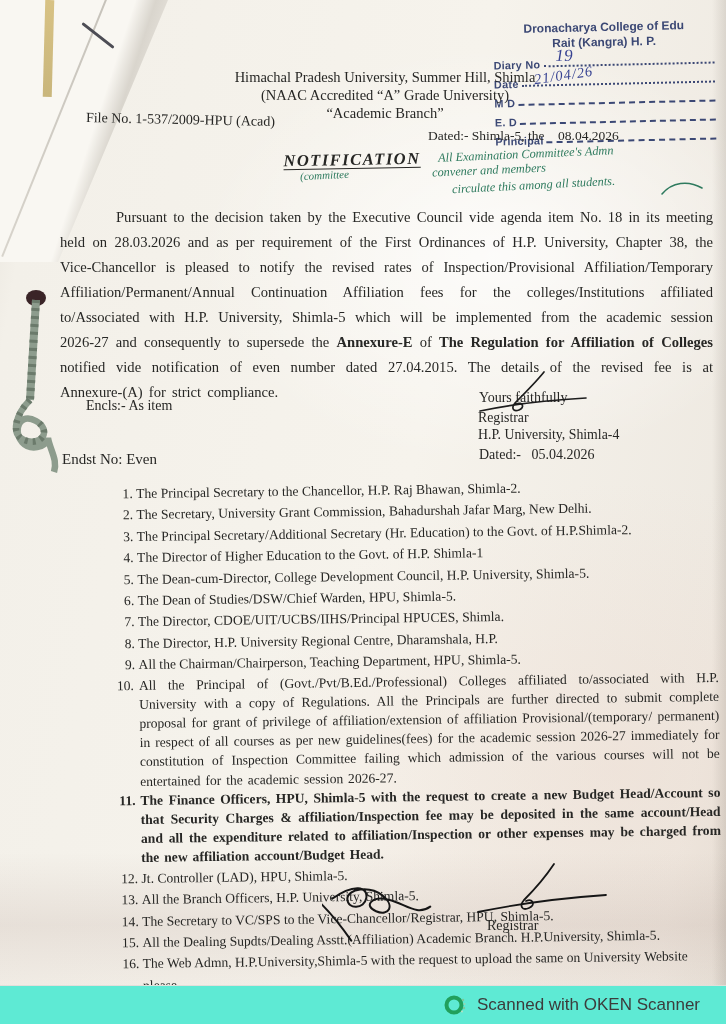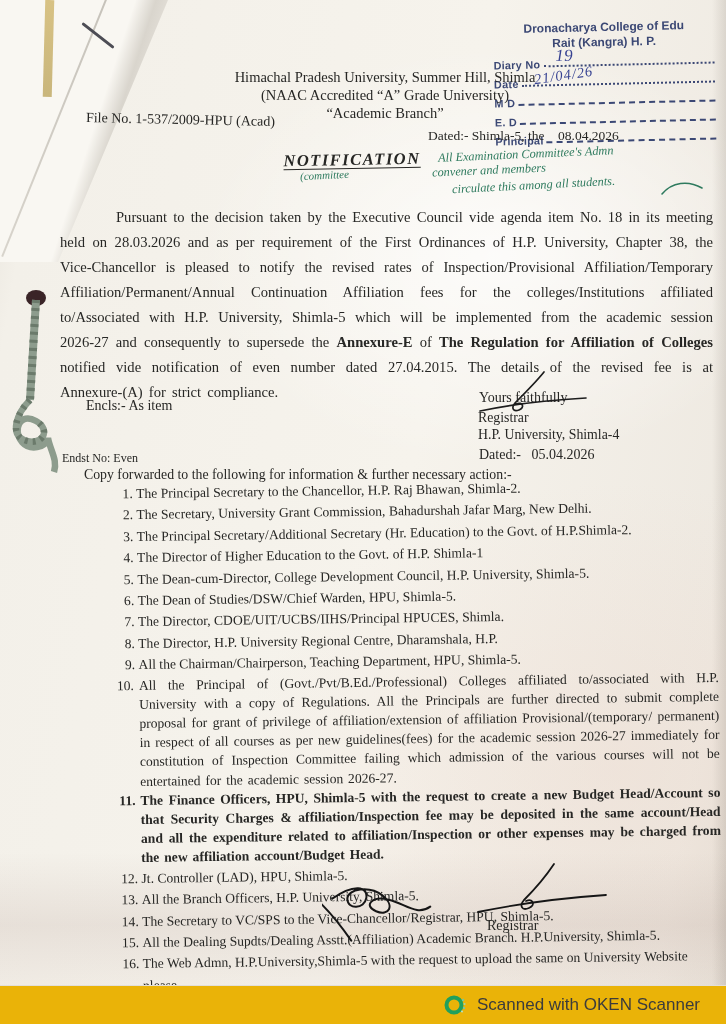--- a/index.html
+++ b/index.html
@@ -79,38 +79,38 @@
   
   .body-para{
     position:absolute;left:60px;top:190px;width:653px;
     font-size:14.6px;line-height:25px;text-align:justify;word-spacing:2.5px;
     text-indent:56px;
   }
   .yours{position:absolute;left:479px;top:362px;font-size:14px;margin-top:28px;}
   .sig-1{position:absolute;left:462px;top:370px;}
   .reg-block{position:absolute;left:478px;top:409px;font-size:13.8px;line-height:17px;}
   .encls{position:absolute;left:86px;top:398px;font-size:14px;}
-  .endst-no{position:absolute;left:62px;top:451px;font-size:12px;}
+  .endst-no{position:absolute;left:62px;top:451px;font-size:15px;}
   .dated-2{position:absolute;left:479px;top:447px;font-size:14px;white-space:pre;}
   .copy-line{position:absolute;left:84px;top:467px;font-size:13.8px;}
   
   .endorse{position:absolute;left:64px;top:484px;width:652px;transform:rotate(-.8deg);transform-origin:0 0;}
   .endorse ol{margin:0;padding-left:72px;font-size:13.6px;}
   .endorse li{line-height:21.4px;}
   .endorse li.multi{line-height:19.2px;text-align:justify;word-spacing:1.5px;}
   .endorse li.bold{font-weight:bold;}
   
   .sig-vert{position:absolute;left:322px;top:862px;}
   .sig-2{position:absolute;left:462px;top:862px;}
   .reg-2{position:absolute;left:487px;top:918px;font-size:14px;}
   
   .thread{position:absolute;left:6px;top:288px;}
   
   .footer{
-    position:absolute;left:0;top:985px;width:726px;height:39px;background:#eab308;
+    position:absolute;left:0;top:985px;width:726px;height:39px;background:#5eead4;
     display:flex;align-items:center;justify-content:flex-end;gap:10px;
     padding-right:26px;box-sizing:border-box;border-top:1px solid #e2dfda;
     font-family:"Liberation Sans",sans-serif;font-size:17px;color:#3c3c3c;
   }
 </style>
 </head>
 <body>
 
 <div class="paper">
   <div class="corner-fold"></div>
@@ -173,21 +173,20 @@
     <path d="M18,41 C50,34 90,30 124,28" stroke="#1d1d1d" stroke-width="1.7" fill="none" stroke-linecap="round"></path>
   </svg>
   <div class="reg-block">
     <div>Registrar</div>
     <div>H.P. University, Shimla-4</div>
   </div>
   <div class="encls">Encls:- As item</div>
 
   <div class="endst-no">Endst No: Even</div>
   <div class="dated-2">Dated:-   05.04.2026</div>
-  <div class="copy-line">Copy forwarded to the following for information &amp; further necessary action:-</div>
 
   <div class="endorse">
     <ol>
       <li>The Principal Secretary to the Chancellor, H.P. Raj Bhawan, Shimla-2.</li>
       <li>The Secretary, University Grant Commission, Bahadurshah Jafar Marg, New Delhi.</li>
       <li>The Principal Secretary/Additional Secretary (Hr. Education) to the Govt. of H.P.Shimla-2.</li>
       <li>The Director of Higher Education to the Govt. of H.P. Shimla-1</li>
       <li>The Dean-cum-Director, College Development Council, H.P. University, Shimla-5.</li>
       <li>The Dean of Studies/DSW/Chief Warden, HPU, Shimla-5.</li>
       <li>The Director, CDOE/UIT/UCBS/IIHS/Principal HPUCES, Shimla.</li>

